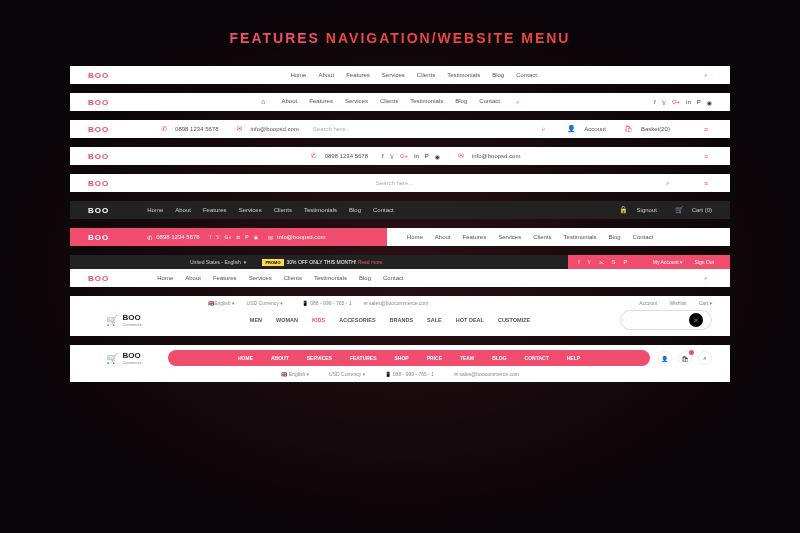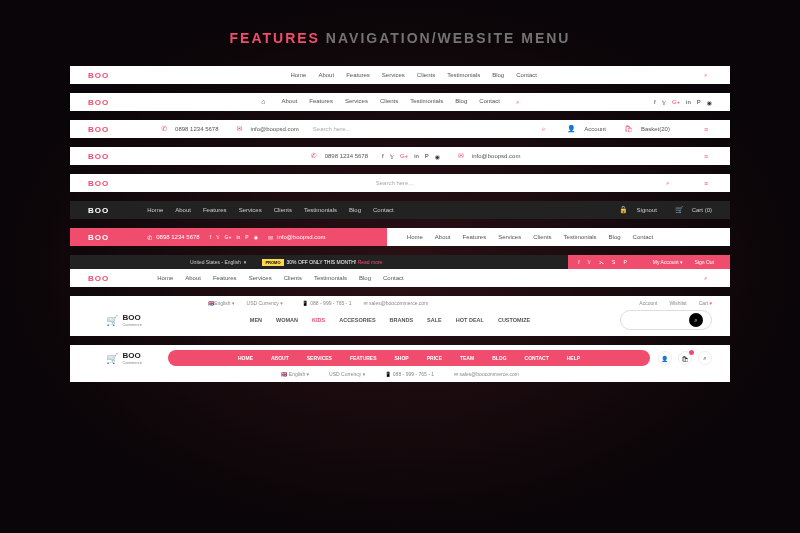--- a/index.html
+++ b/index.html
@@ -1,19 +1,19 @@
 <!DOCTYPE html>
 <html><head>
 <meta charset="utf-8">
 <style>
 *{margin:0;padding:0;box-sizing:border-box;font-family:Arial,Helvetica,sans-serif}
 body{background:radial-gradient(ellipse at center,#2a1015 0%,#0a0508 70%);width:800px;height:533px;overflow:hidden;padding:30px 0 15px}
 .title{text-align:center;font-size:14px;font-weight:800;letter-spacing:2px;margin-bottom:20px}
 .title .pink{color:#f04d6e}
-.title .white{color:#737373}
+.title .white{color:#ef4444}
 .bar{background:#fff;margin:0 auto 9px;width:660px;display:flex;align-items:center;font-size:6px;color:#555;position:relative}
 .logo{color:#f04d6e;font-weight:800;font-size:8px;letter-spacing:1px;padding:0 18px}
 .logo2{display:flex;align-items:center;gap:4px;padding:0 18px}
 .cart-icon{font-size:10px;color:#888}
 .logo2-text{display:flex;flex-direction:column}
 .logo2-text .b{font-size:8px;font-weight:800;color:#222}
 .logo2-text .s{font-size:4px;color:#888}
 .nav{display:flex;gap:12px}
 .nav a{color:#555;text-decoration:none}
 .sp{flex:1}

